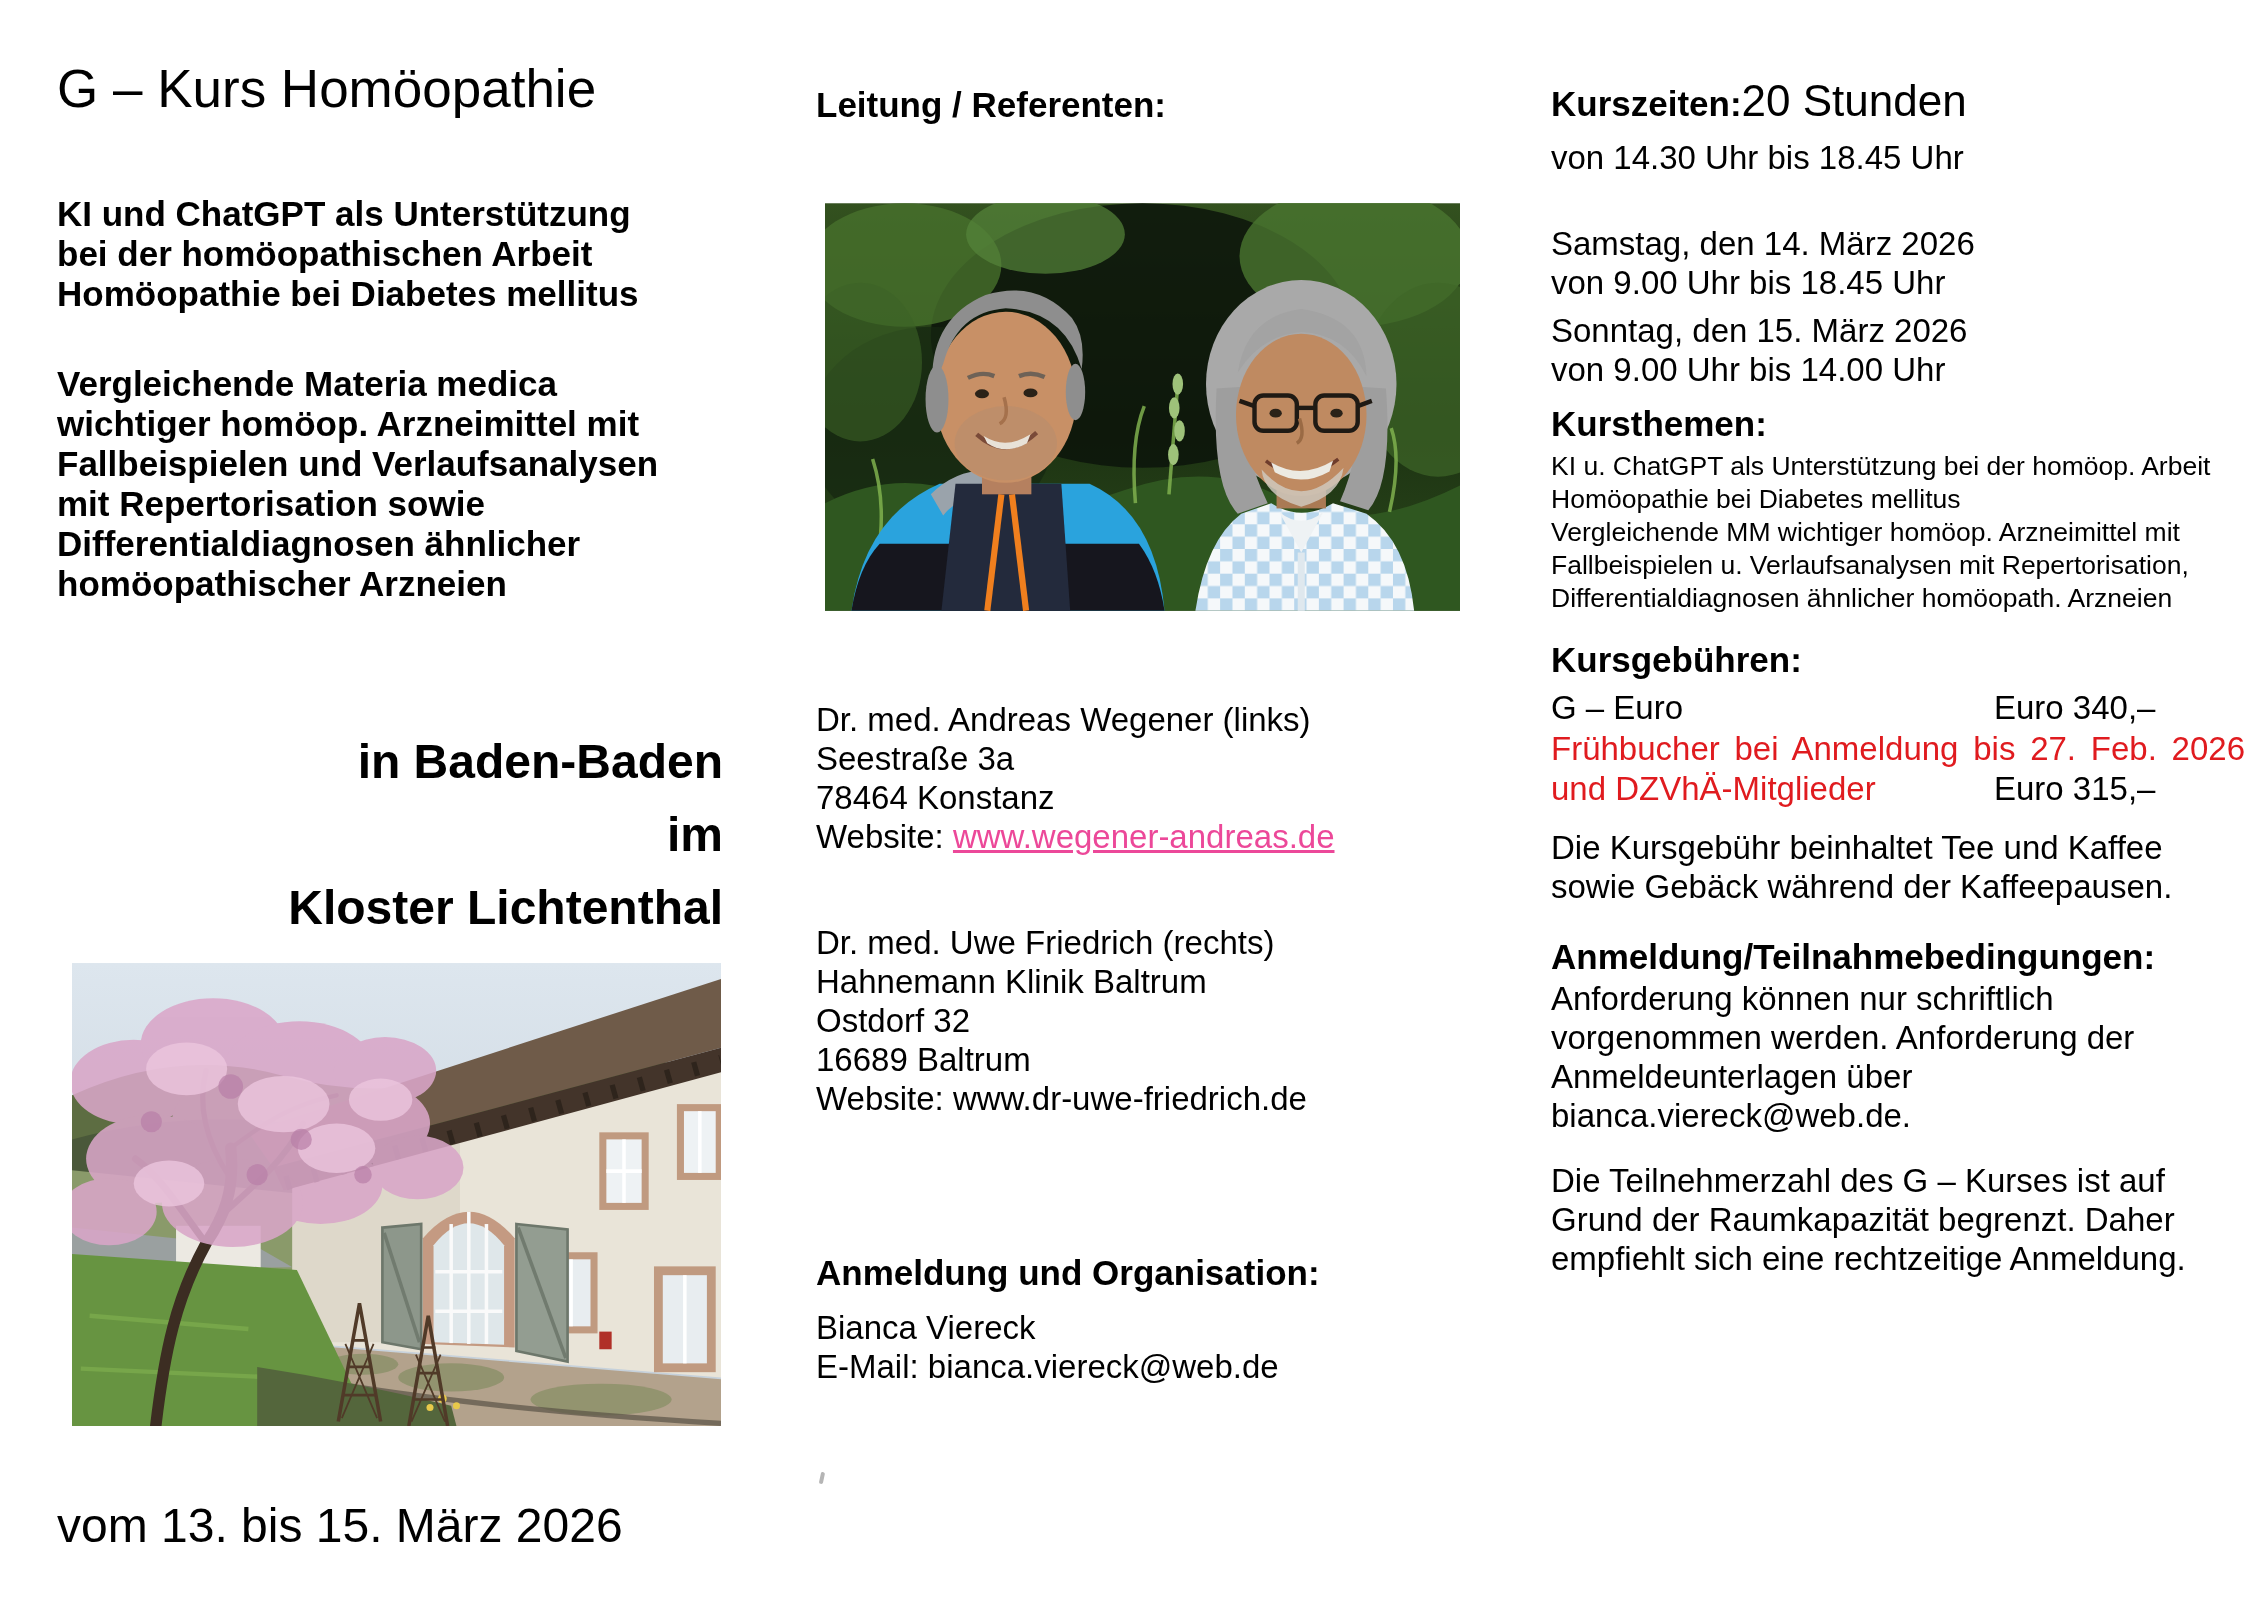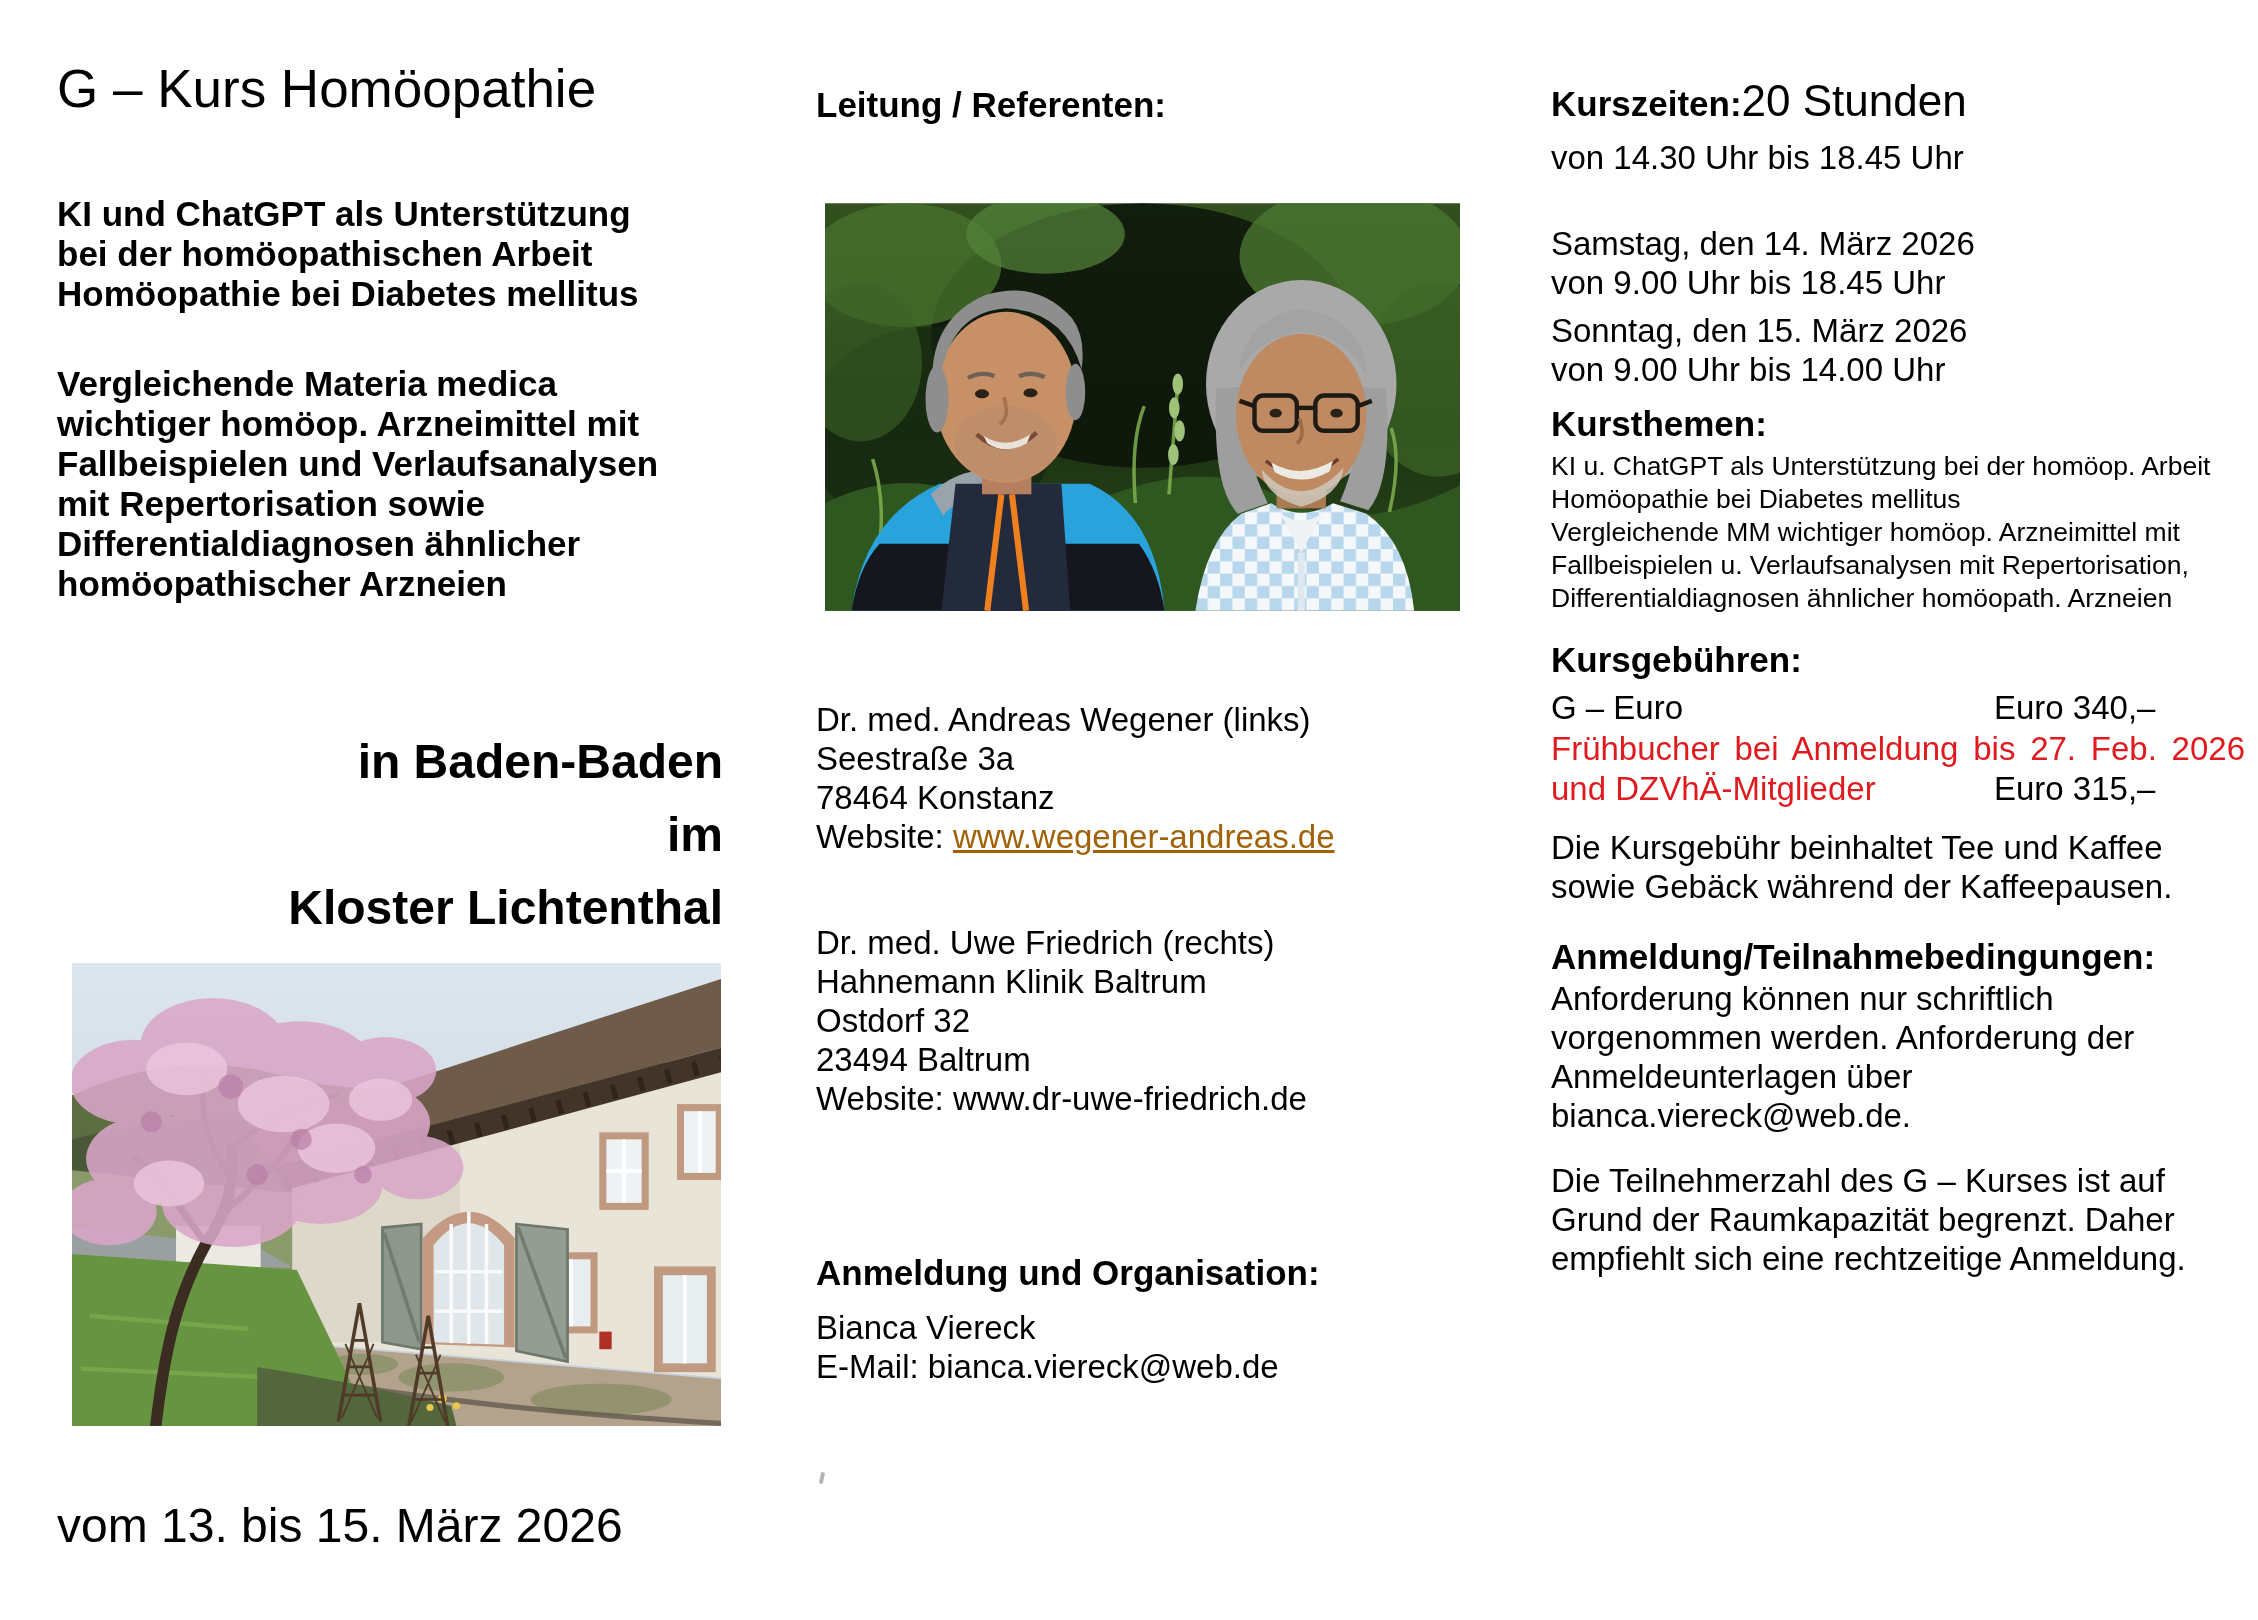--- a/index.html
+++ b/index.html
@@ -16,21 +16,21 @@
   .body37{font-size:33px;line-height:39px}
   .small30{font-size:26.5px;line-height:33px}
   .midcol{left:816px}
   .rightcol{left:1551px}
   .hours{font-size:44px;font-weight:normal;}
   .red{color:#e01b1f}
   .justify-red{left:1551px;width:694px;color:#e01b1f;font-size:33px;line-height:39px;
                text-align:justify;text-align-last:justify}
   .feerow{left:1551px;width:694px;font-size:33px;line-height:39px}
   .feeprice{position:absolute;left:443px;top:0;color:#000;white-space:nowrap}
-  a.weblink{color:#a16207;}
+  a.weblink{color:#ec4899;}
   .photo-frame{line-height:0}
   .speck{left:820px;top:1472px;width:4.4px;height:11.5px;background:#b5b5b5;transform:rotate(12deg);border-radius:1.8px}
 </style>
 </head>
 <body>
 
 <div class="page">
 
   <div class="abs title">G – Kurs Homöopathie</div>
 
@@ -272,21 +272,21 @@
     <div class="ln">Dr. med. Andreas Wegener (links)</div>
     <div class="ln">Seestraße 3a</div>
     <div class="ln">78464 Konstanz</div>
     <div class="ln"><span>Website: </span><a href="#" class="weblink">www.wegener-andreas.de</a></div>
   </div>
 
   <div class="abs body37 midcol" style="top:923px">
     <div class="ln">Dr. med. Uwe Friedrich (rechts)</div>
     <div class="ln">Hahnemann Klinik Baltrum</div>
     <div class="ln">Ostdorf 32</div>
-    <div class="ln">23494 Baltrum</div>
+    <div class="ln">16689 Baltrum</div>
     <div class="ln">Website: www.dr-uwe-friedrich.de</div>
   </div>
 
   <div class="abs h2 midcol" style="top:1253px">Anmeldung und Organisation:</div>
   <div class="abs body37 midcol" style="top:1308px">
     <div class="ln">Bianca Viereck</div>
     <div class="ln">E-Mail: bianca.viereck@web.de</div>
   </div>
 
   <div class="abs speck"></div>

